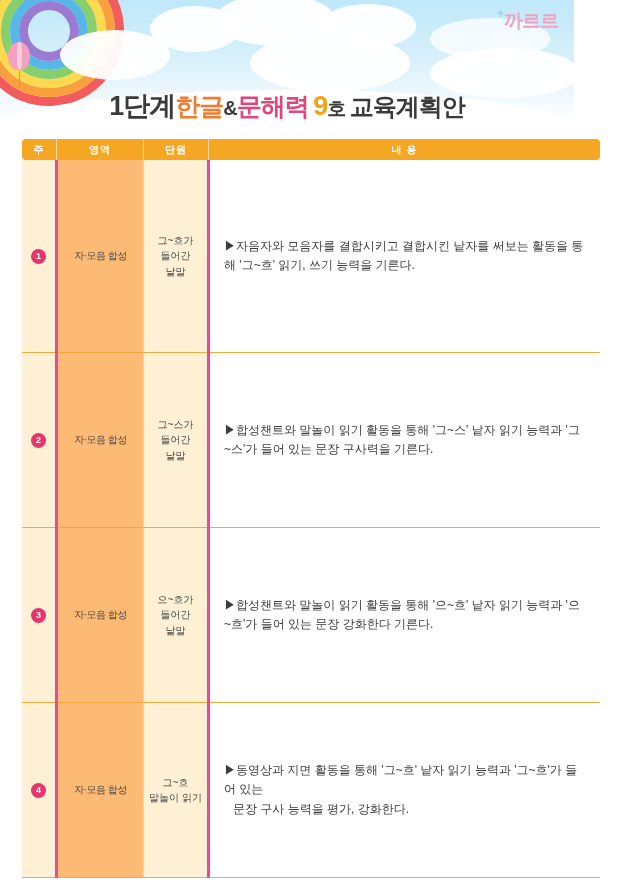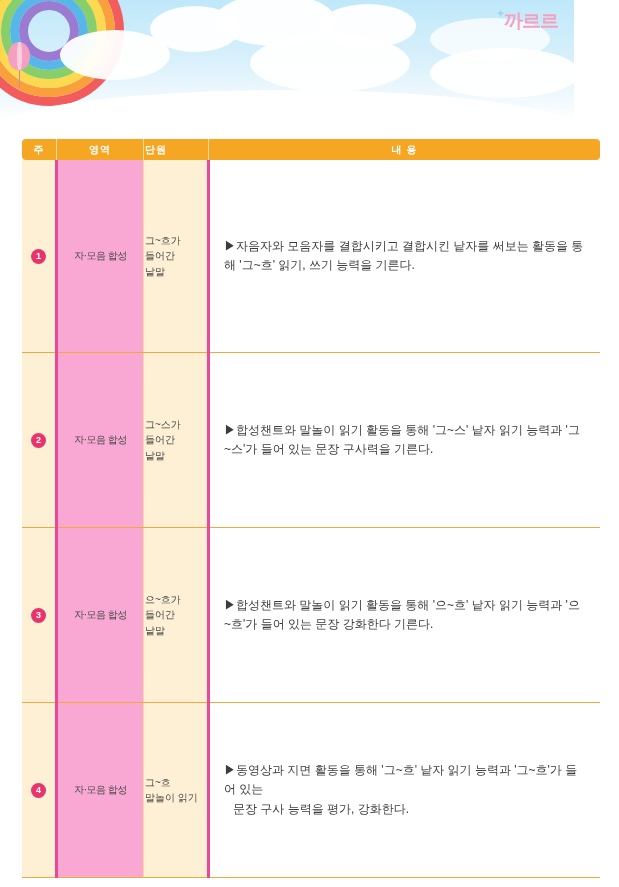--- a/index.html
+++ b/index.html
@@ -143,22 +143,22 @@
   .th-round-l { border-top-left-radius: 4px; border-bottom-left-radius: 4px; }
   .th-round-r { border-top-right-radius: 4px; border-bottom-right-radius: 4px; }
 
   table.plan td {
     border-bottom: 1px solid #f0a93a;
     vertical-align: middle;
     font-size: 10px;
     color: #4a4a4a;
   }
   .col-week    { width: 32px;  background: #fdf0d4; text-align: center; }
-  .col-area    { width: 84px;  background: #f9a8d4; text-align: center; letter-spacing: -0.5px; }
-  .col-unit    { width: 62px;  background: #fdf0d4; text-align: left; color: #8a7a5e; line-height: 1.55; }
+  .col-area    { width: 84px;  background: #fdba74; text-align: center; letter-spacing: -0.5px; }
+  .col-unit    { width: 62px;  background: #fdf0d4; text-align: center; color: #8a7a5e; line-height: 1.55; }
   .col-content { background: #ffffff; padding: 0 14px; }
 
   .col-week, .col-unit { border-right: 3px solid #ec4899; }
   .col-area { border-right: 1px solid #f7d9a0; }
 
   .badge {
     display: inline-block;
     width: 15px;
     height: 15px;
     line-height: 15px;
@@ -202,20 +202,25 @@
   <div class="cloud" style="left:430px; top:18px; width:120px; height:42px; opacity:.75;"></div>
   <div class="cloud" style="left:60px;  top:30px; width:110px; height:50px;"></div>
   <div class="cloud" style="left:250px; top:34px; width:160px; height:58px;"></div>
   <div class="cloud" style="left:430px; top:48px; width:150px; height:50px;"></div>
   <div class="cloud-band"></div>
 
   <div class="logo">
     <span class="star">✦</span><span>까르르</span>
   </div>
 
+  <div class="title-row">
+    <span class="t-stage">1단계</span><span class="t-hangul">한글</span><span class="t-amp">&amp;</span><span class="t-lit">문해력</span>
+    <span class="t-no">9</span><span class="t-ho">호</span>
+    <span class="t-plan">교육계획안</span>
+  </div>
 </div>
 
 <div class="table-wrap">
   <table class="plan">
     <thead>
       <tr>
         <th class="col-week th-round-l">주</th>
         <th class="col-area">영역</th>
         <th class="col-unit">단원</th>
         <th class="th-round-r">내  용</th>

